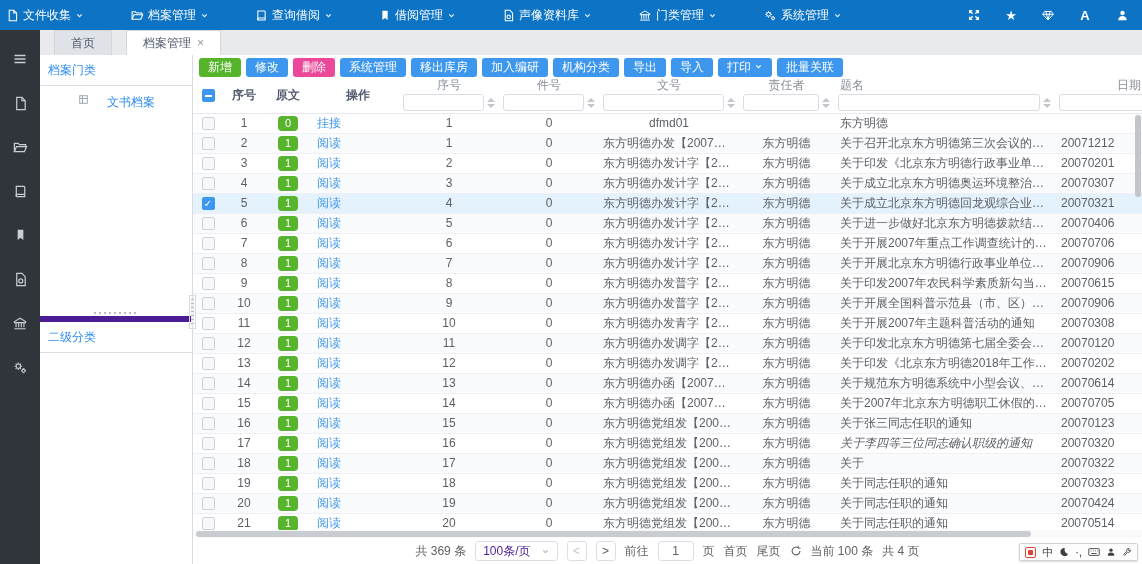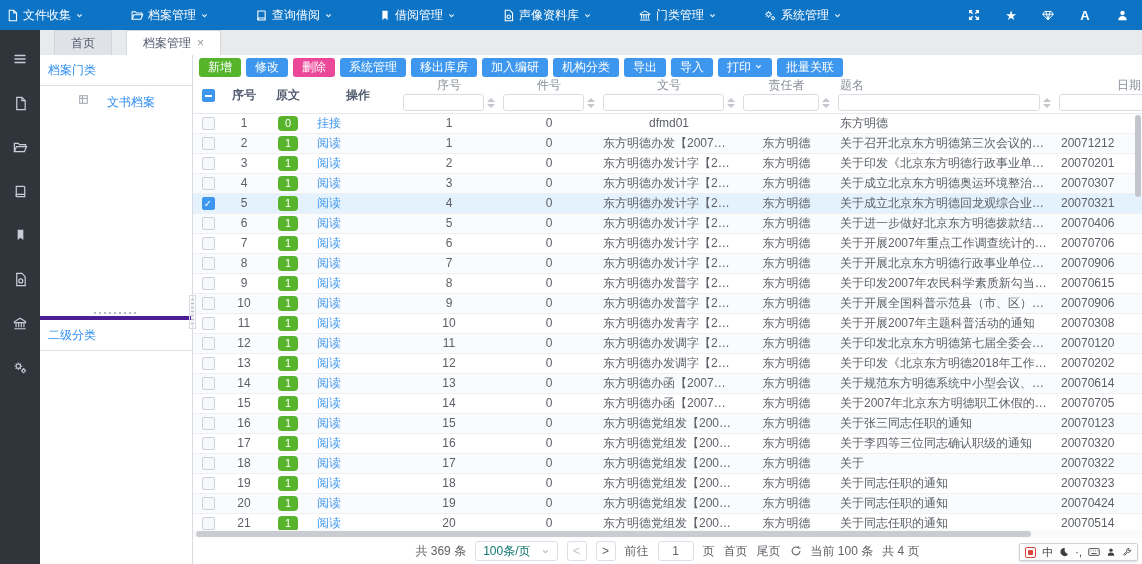--- a/index.html
+++ b/index.html
@@ -27,21 +27,21 @@
   .tabbar { height:25px; background:#e9eaec; display:flex; align-items:flex-end; padding-left:14px; gap:14px; flex:none; }
   .tab { height:25px; display:flex; align-items:center; gap:6px; padding:0 16px; font-size:12px; color:#515a6e; background:#dfe2e6; border:1px solid #d4d7da; border-bottom:none; cursor:pointer; white-space:nowrap; }
   .tab.active { background:#fff; }
   .tab-close { color:#999; font-size:12px; cursor:pointer; }
 
   
   .work-row { flex:1; display:flex; min-height:0; }
   .treecol { width:153px; flex:none; background:#fff; border-right:1px solid #d8dce2; display:flex; flex-direction:column; position:relative; }
   .panel-title { font-size:12px; color:#2d8cf0; padding:7px 8px 6px 8px; border-bottom:1px solid #dcdee2; }
   .tree-panel.first { height:255px; }
-  .tree-panel.second { flex:1; border-top:4px solid #4c1d95; }
+  .tree-panel.second { flex:1; border-top:6px solid #4c1d95; }
   .tree { list-style:none; padding:8px 0 0 0; }
   .tree li { height:25px; display:flex; gap:18px; font-size:12px; color:#515a6e; cursor:pointer; padding-left:24px; }
   .tree li.noarrow { padding-left:38px; }
   .tree li.selected { color:#2d8cf0; }
   .tree .tchev { color:#a5a9b0; display:flex; }
   .tree .tic { color:#9aa3ad; display:flex; }
   .h-splitter { height:6px; position:relative; cursor:row-resize; }
   .h-splitter .dots { position:absolute; left:50%; top:2px; transform:translateX(-50%); width:44px; height:2px;
       background-image:repeating-linear-gradient(90deg,#b8bcc2 0 2px,transparent 2px 5px); }
   .v-handle { position:absolute; right:-4px; top:240px; width:7px; height:34px; background:#eceef1; border:1px solid #d8dce2; cursor:col-resize;
@@ -82,21 +82,21 @@
   .gbadge { display:inline-block; min-width:20px; height:15px; line-height:15px; background:#58b42c; color:#fff; border-radius:4px; font-size:11px; text-align:center; }
   a.rlink { color:#3e97ee; text-decoration:none; cursor:pointer; }
   .v-scrollbar { position:absolute; right:1px; top:37px; width:6px; height:calc(100% - 40px); }
   .v-scrollbar .thumb { width:6px; height:82px; background:#c2c5cb; border-radius:3px; }
 
   .h-scrollbar { height:8px; background:#fafafa; position:relative; flex:none; }
   .h-scrollbar .thumb { position:absolute; left:3px; top:1px; height:6px; width:88%; background:#c9ccd1; border-radius:3px; cursor:pointer; }
 
   
   .pager { height:26px; display:flex; align-items:center; justify-content:center; gap:9px; font-size:12px; color:#606266; flex:none; background:#fff; }
-  .pg-select { border:1px solid #dcdfe6; border-radius:3px; height:20px; display:flex; align-items:center; gap:10px; padding:0 7px; color:#0f766e; cursor:pointer; }
+  .pg-select { border:1px solid #dcdfe6; border-radius:3px; height:20px; display:flex; align-items:center; gap:10px; padding:0 7px; color:#4c1d95; cursor:pointer; }
   .pg-btn { width:20px; height:20px; border:1px solid #dcdfe6; border-radius:3px; background:#fff; display:flex; align-items:center; justify-content:center; font-size:12px; cursor:pointer; color:#606266; }
   .pg-btn.disabled { color:#c0c4cc; }
   .pg-input { width:36px; height:20px; border:1px solid #dcdfe6; border-radius:3px; text-align:center; font-size:12px; outline:none; color:#606266; }
   .pg-link { cursor:pointer; }
   .pg-refresh { display:flex; align-items:center; cursor:pointer; color:#606266; }
 
   
   .ime-bar { position:absolute; right:4px; bottom:3px; height:18px; background:#fdfdfd; border:1px solid #cfd3d8; border-radius:2px; box-shadow:0 1px 2px rgba(0,0,0,.15); display:flex; align-items:center; gap:6px; padding:0 5px; font-size:11px; color:#3c4045; z-index:20; }
   .ime-logo { width:11px; height:11px; border:1px solid #d8453a; border-radius:2px; position:relative; }
   .ime-logo::after { content:""; position:absolute; inset:2px; background:#d8453a; border-radius:1px; }
@@ -637,21 +637,21 @@
   </tr>
                   <tr>
     <td><span class="cb"></span></td>
     <td class="cell-num">17</td>
     <td><span class="gbadge cell-orig">1</span></td>
     <td class="a-left" style="padding-left:6px;"><a class="rlink cell-op">阅读</a></td>
     <td class="cell-seq">16</td>
     <td class="cell-item">0</td>
     <td class="cell-docno">东方明德党组发【2007】08号</td>
     <td class="cell-resp">东方明德</td>
-    <td class="a-left cell-title" style="padding-left:6px;">关于李四等三位同志确认职级的通知</td>
+    <td class="a-left cell-title" style="padding-left:6px;font-style:italic;">关于李四等三位同志确认职级的通知</td>
     <td class="a-left cell-date" style="padding-left:6px;">20070320</td>
   </tr>
                   <tr>
     <td><span class="cb"></span></td>
     <td class="cell-num">18</td>
     <td><span class="gbadge cell-orig">1</span></td>
     <td class="a-left" style="padding-left:6px;"><a class="rlink cell-op">阅读</a></td>
     <td class="cell-seq">17</td>
     <td class="cell-item">0</td>
     <td class="cell-docno">东方明德党组发【2007】09号</td>

